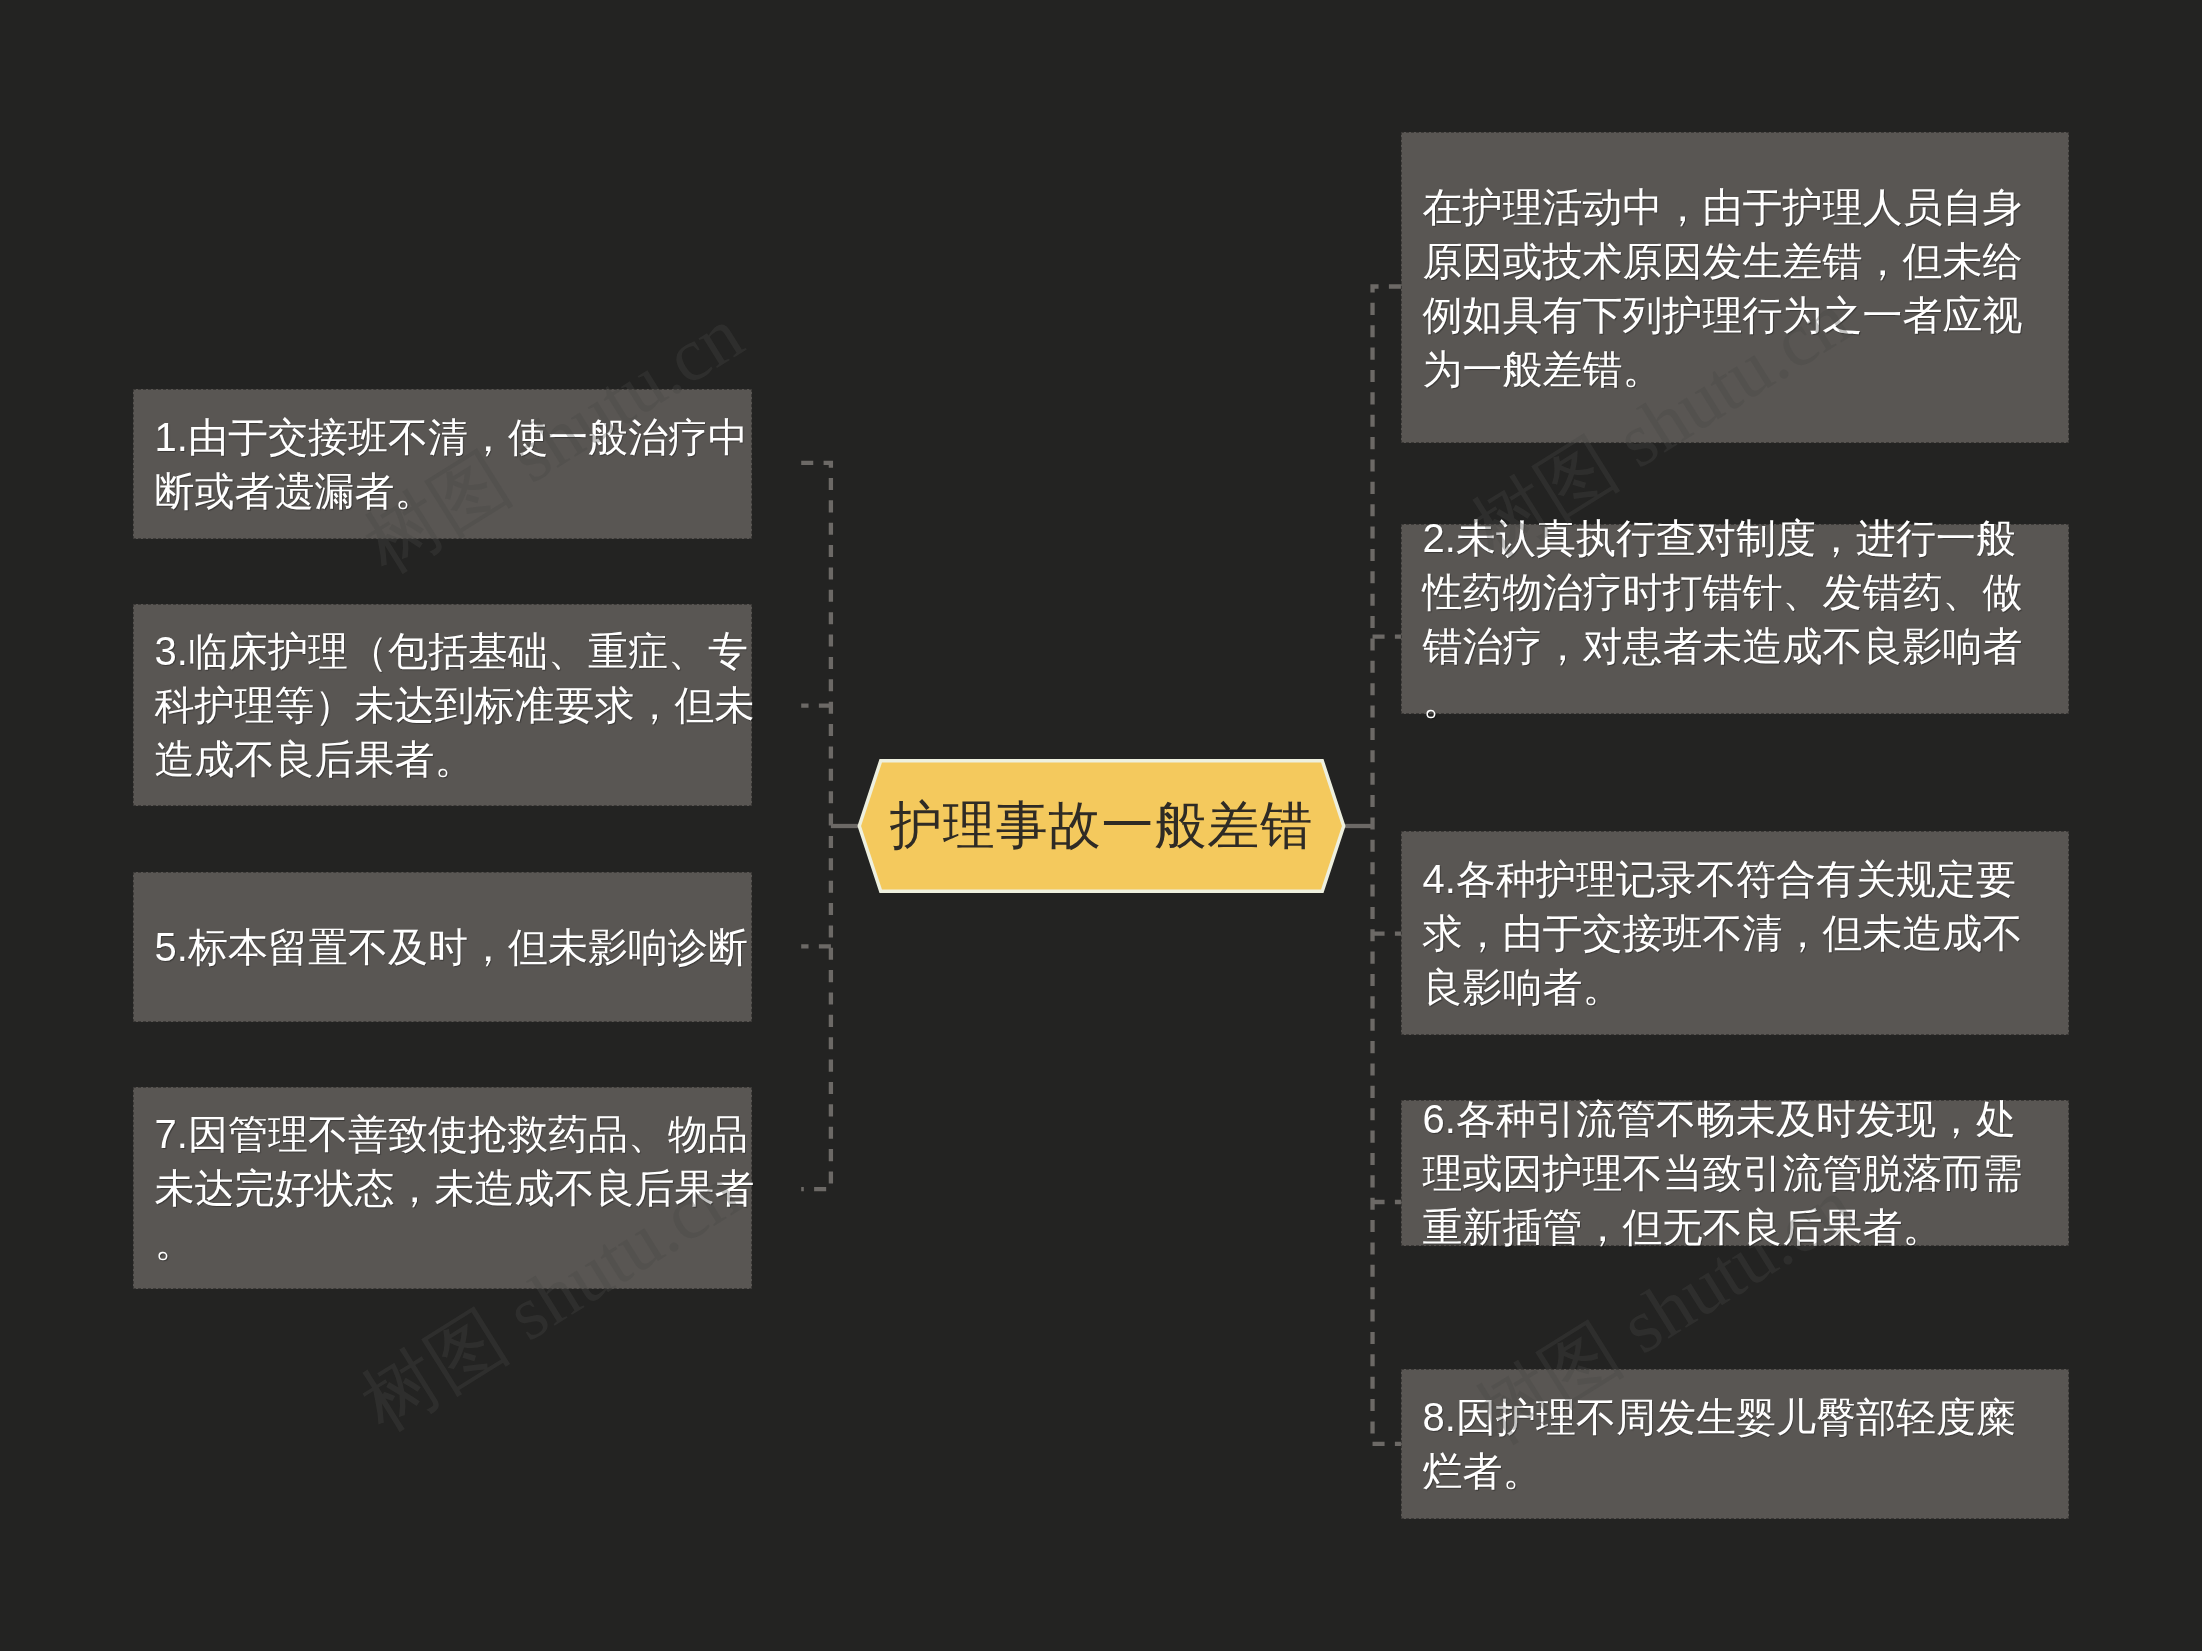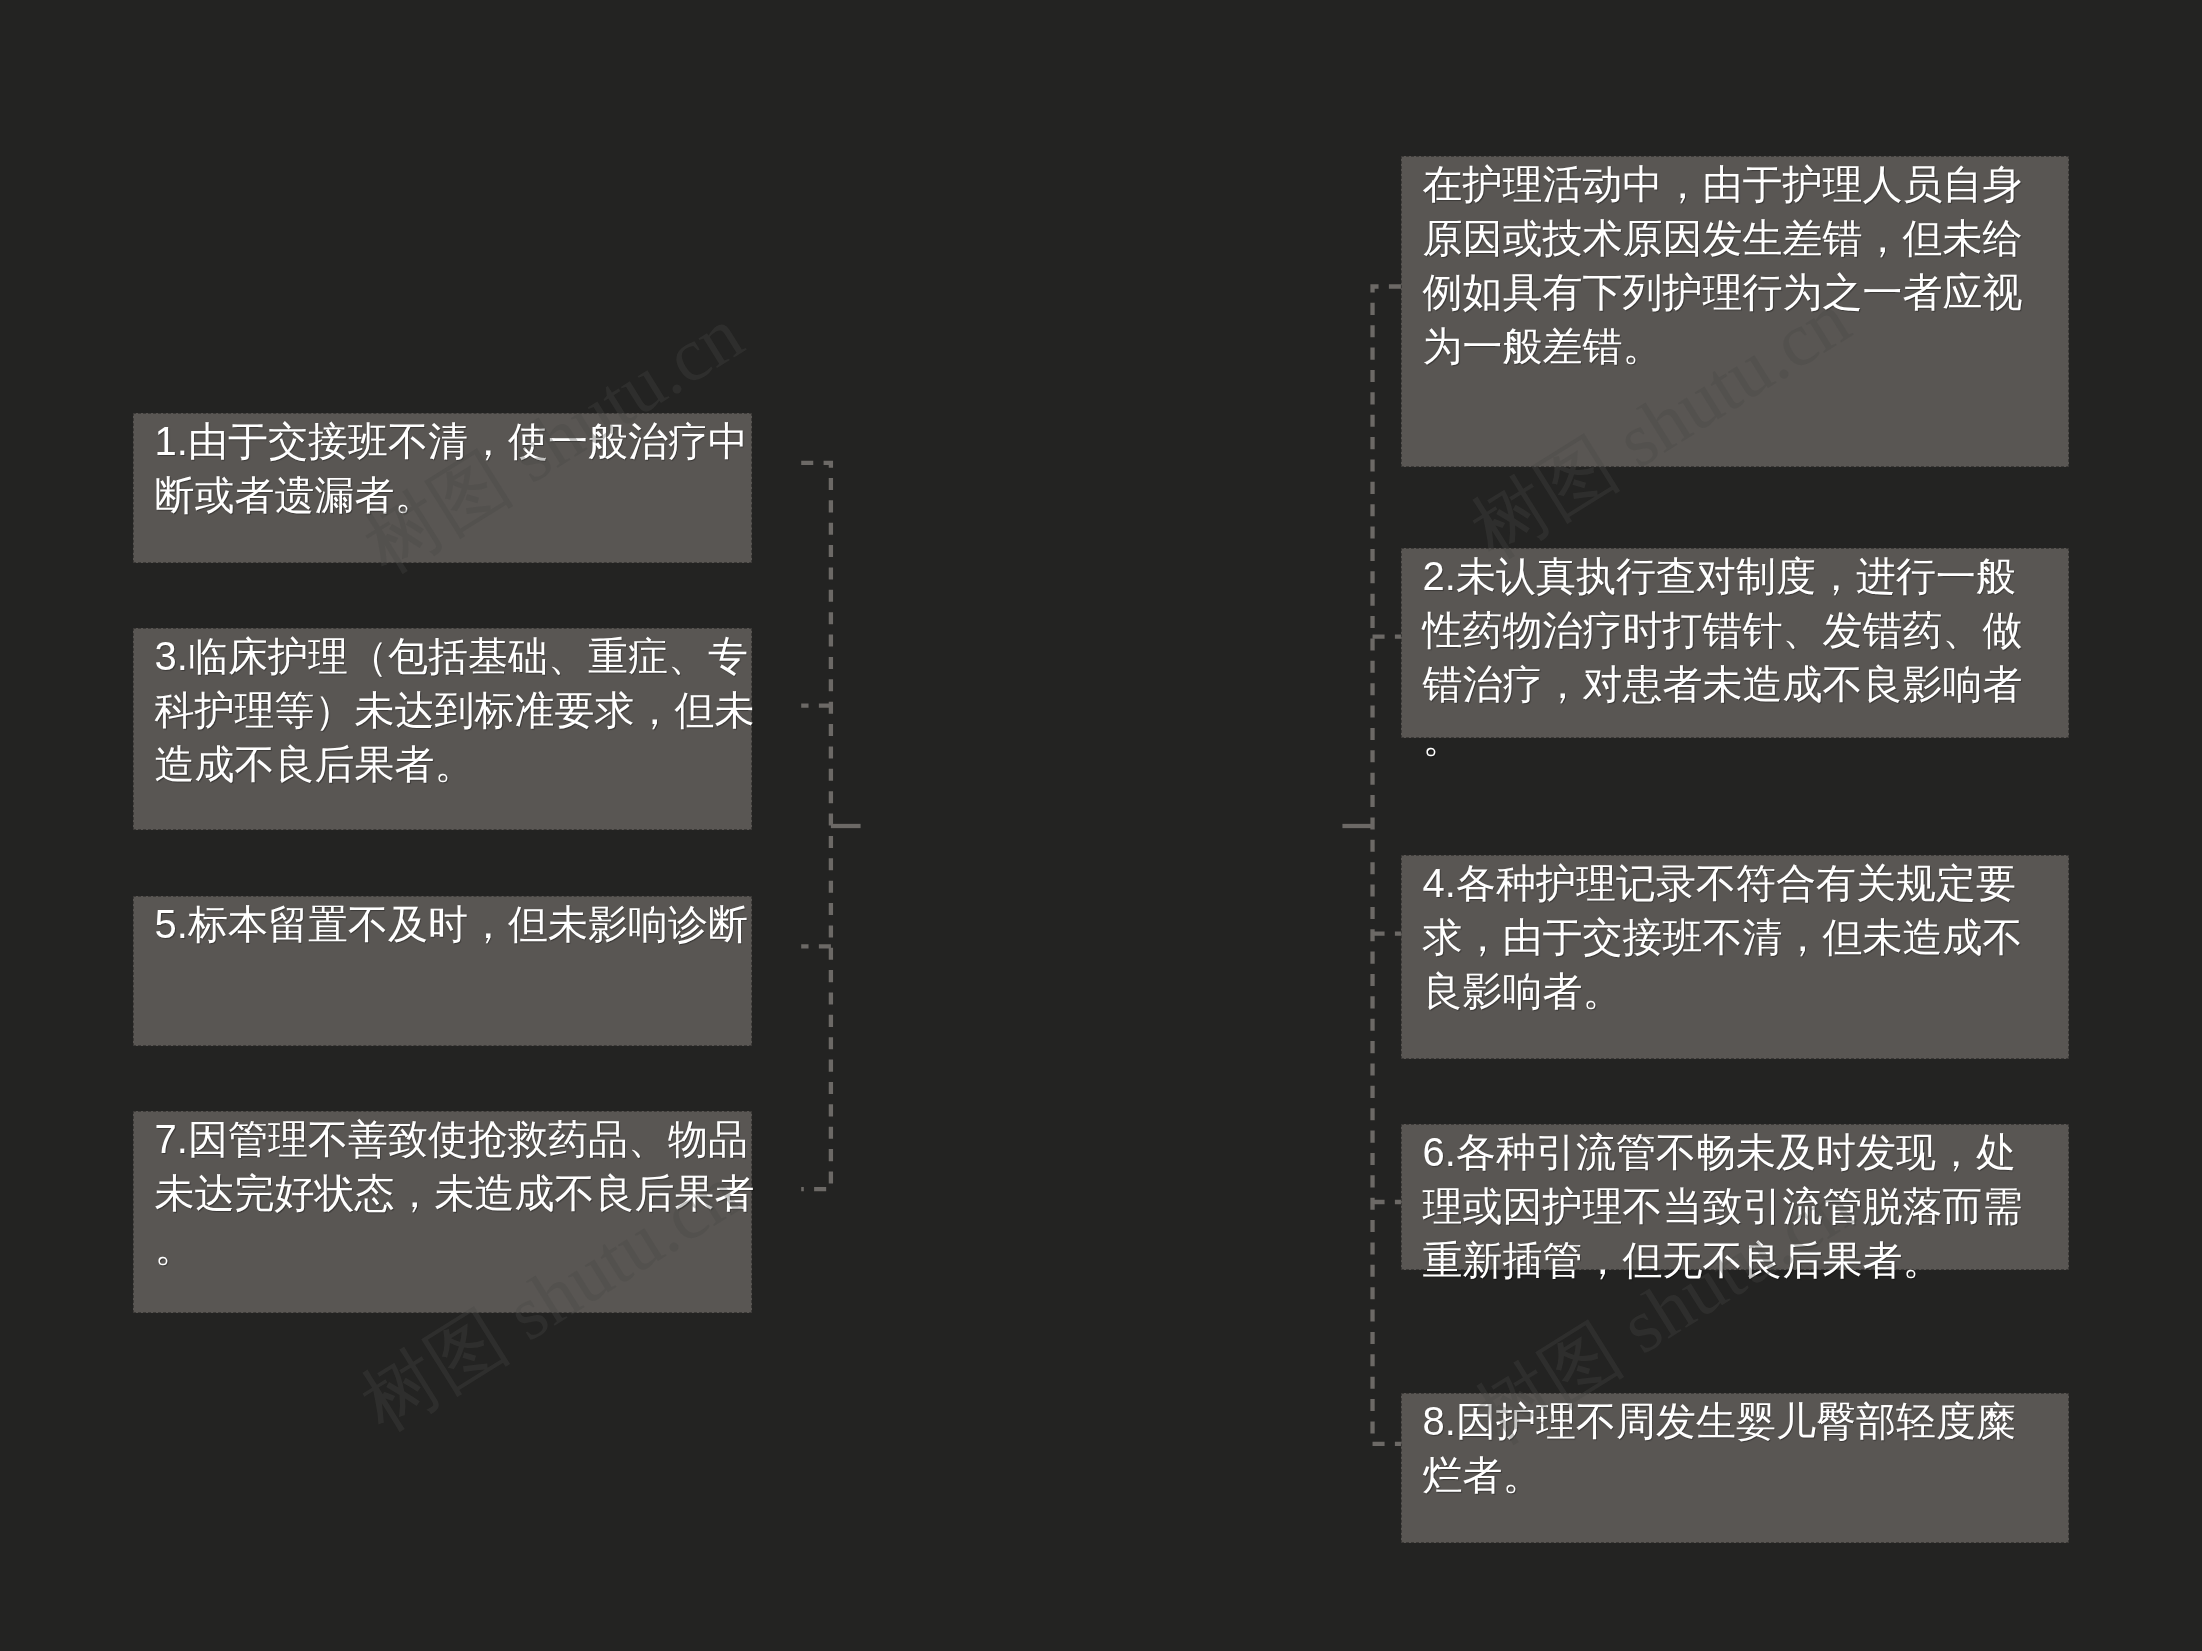--- a/index.html
+++ b/index.html
@@ -17,28 +17,28 @@
       width: 2203px; height: 1652px;
       z-index: 1;
     }
     .node {
       position: absolute;
       box-sizing: border-box;
       background: #595653;
       border: 1.7px dashed #3b3937;
       display: flex;
       flex-direction: column;
+      justify-content: center;
       padding: 0 20.6px;
       color: #ffffff;
       font-size: 40px;
       line-height: 54px;
       white-space: nowrap;
       text-shadow: 0.9px 0.9px 0.9px rgba(0,0,0,0.35);
       z-index: 2;
-      margin-top: 24px;
     }
     .node .line { display: block; }
     .col-left  { left: 133px;  width: 619px; }
     .col-right { left: 1401px; width: 668px; }
 
     #root {
       position: absolute;
       left: 857px; top: 759px;
       width: 489px; height: 134px;
       z-index: 3;
@@ -81,20 +81,26 @@
 
       <path d="M1628 333 H1595 V1678 H1628" stroke-dasharray="14 12"></path>
       <path d="M1595 740 H1628" stroke-dasharray="14 12"></path>
       <path d="M1595 1085 H1628" stroke-dasharray="14 12"></path>
       <path d="M1595 1397 H1628" stroke-dasharray="14 12"></path>
 
       <path d="M1560 960 H1595"></path>
     </g>
   </svg>
 
+  <div id="root">
+    <svg width="489" height="134" viewBox="0 0 568 156">
+      <polygon points="27,2 541,2 566,78 541,154 27,154 2,78" fill="#F4C95D" stroke="#EEF0DF" stroke-width="4"></polygon>
+    </svg>
+    <div class="root-label">护理事故一般差错</div>
+  </div>
 
   <div class="node col-left" style="top:389px; height:150px;">
     <span class="line">1.由于交接班不清，使一般治疗中</span>
     <span class="line">断或者遗漏者。</span>
   </div>
 
   <div class="node col-left" style="top:604px; height:202px;">
     <span class="line">3.临床护理（包括基础、重症、专</span>
     <span class="line">科护理等）未达到标准要求，但未</span>
     <span class="line">造成不良后果者。</span>

